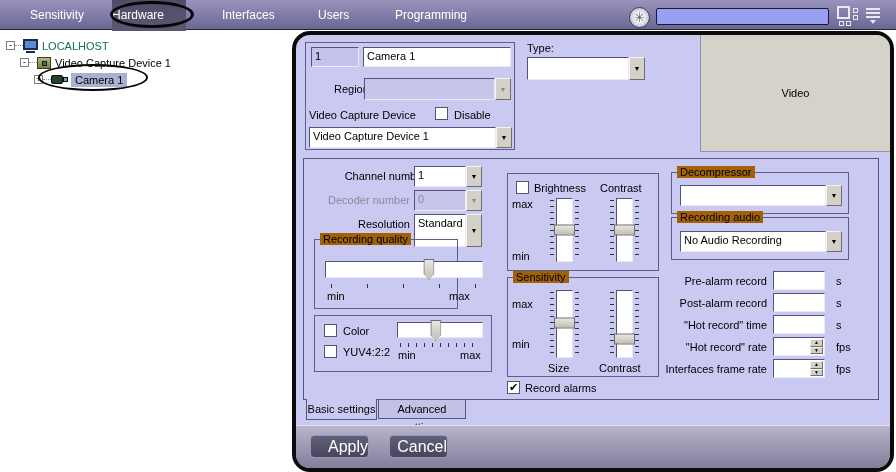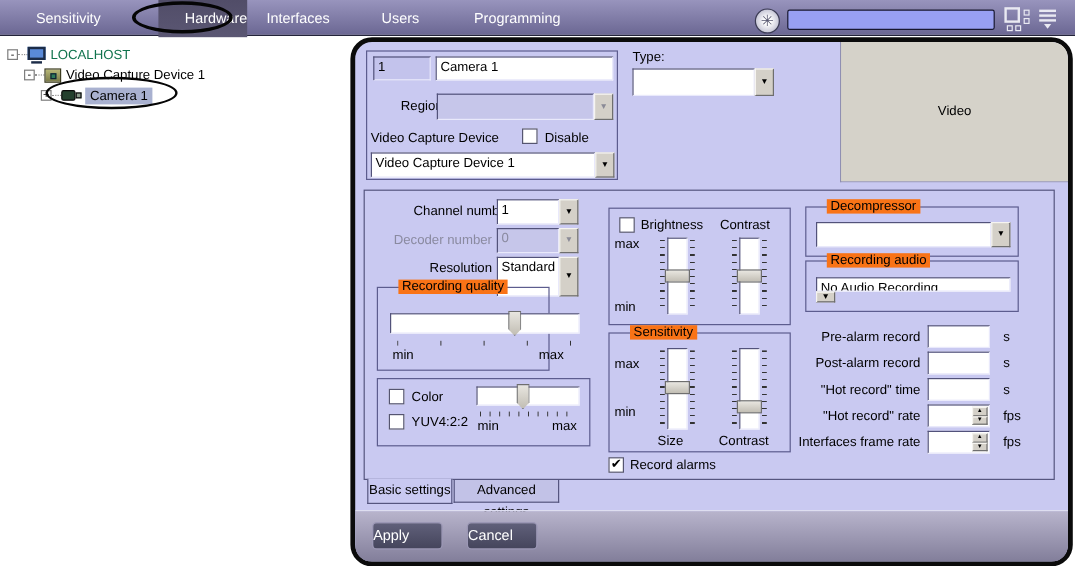--- a/index.html
+++ b/index.html
@@ -3,22 +3,22 @@
 <meta charset="utf-8">
 <style>
   * { margin:0; padding:0; box-sizing:border-box; }
   body { font-family:"Liberation Sans", sans-serif; background:#fff; }
   .frame { position:relative; width:896px; height:472px; background:#fff; overflow:hidden; font-size:11px; color:#000; }
 
   
   .navbar { position:absolute; left:0; top:0; width:896px; height:30px;
             background:linear-gradient(#9894bd, #6b6793); border-bottom:1px solid #23233a; }
   .nav-item { position:absolute; top:0; height:30px; line-height:30px; color:#fff; font-size:12px; cursor:default; }
-  .nav-active-bg { position:absolute; left:132px; top:0; width:74px; height:45px;
-                   background:linear-gradient(#514d68,#5f5b78); text-align:right; }
+  .nav-active-bg { position:absolute; left:112px; top:0; width:74px; height:45px;
+                   background:linear-gradient(#514d68,#5f5b78); text-align:left; }
   .nav-icon-circle { position:absolute; left:629px; top:7px; width:21px; height:21px; border-radius:50%;
                      background:radial-gradient(#ffffff 20%, #c9c9d8 70%); border:1px solid #3c3c55;
                      color:#55556e; font-size:13px; line-height:19px; text-align:center; }
   .nav-input { position:absolute; left:656px; top:8px; width:173px; height:17px; background:#98a0f2;
                border:1px solid #181830; border-radius:2px; font-size:11px; padding:0 3px; color:#000; outline:none; }
   .icon-grid { position:absolute; left:836px; top:5px; width:24px; height:22px; }
   .icon-grid div { position:absolute; border:1px solid #e9e9f2; }
   .ig-big { left:1px; top:1px; width:13px; height:13px; border-width:2px !important; }
   .ig-s1 { left:17px; top:3px; width:5px; height:5px; }
   .ig-s2 { left:17px; top:10px; width:5px; height:5px; }
@@ -53,21 +53,21 @@
   
   .panel { position:absolute; left:292px; top:31px; width:602px; height:441px;
            border:4px solid #0b0b0b; border-radius:18px; background:#c9c9f1; }
   .panel-inner { position:absolute; inset:0; overflow:hidden; border-radius:13px; }
 
   .video-box { position:absolute; left:404px; top:0; width:190px; height:117px; background:#d5d2c9;
                border-left:1px solid #8f8fb2; border-bottom:1px solid #8f8fb2; border-top-right-radius:13px;
                display:flex; align-items:center; justify-content:center; color:#000; }
 
   .groupbox { position:absolute; border:1px solid #5c5c8e; }
-  .gb-title { position:absolute; top:-7px; left:17px; background:#f97316; padding:0 3px; white-space:nowrap; }
+  .gb-title { position:absolute; top:-7px; left:5px; background:#a16207; padding:0 3px; white-space:nowrap; }
 
   .sunken { background:#fff; border:1px solid; border-color:#52527a #e9e9fb #e9e9fb #52527a; }
   .field { position:absolute; font-size:11px; padding:2px 3px; overflow:hidden; white-space:nowrap; }
   .field-lav { background:#c3c3ec; }
   .dd { position:absolute; display:flex; }
   .dd .dd-val { flex:1; background:#fff; border:1px solid; border-color:#52527a #e9e9fb #e9e9fb #52527a;
                 padding:2px 3px; overflow:hidden; white-space:nowrap; }
   .dd .dd-btn { width:16px; background:#d4d0c8; border:1px solid; border-color:#f6f4f0 #6e6e6e #6e6e6e #f6f4f0;
                 font-size:7px; color:#000; display:flex; align-items:center; justify-content:center; }
   .dd.disabled .dd-val { background:#c6c6ea; color:#8a8aa0; }
@@ -105,21 +105,21 @@
   .tab { position:absolute; background:#c9c9f1; border:1px solid #55557f; border-top:none;
          text-align:center; line-height:18px; }
   .tab.active { top:364px; left:10px; width:71px; height:21px; z-index:5; line-height:20px; }
   .tab.inactive { top:365px; left:82px; width:88px; height:19px; background:#c2c2e7; }
 
   
   .btnbar { position:absolute; left:0; right:0; bottom:0; height:43px;
             background:linear-gradient(#b8b4cc,#827e9a); border-top:1px solid #dedef0;
             border-bottom-left-radius:13px; border-bottom-right-radius:13px; }
   .pbtn { position:absolute; top:9px; width:59px; height:23px; border:1px solid #9b97b5; border-radius:4px;
-          background:linear-gradient(#60607a,#45455c); color:#fff; font-size:12px; text-align:left; line-height:21px; }
+          background:linear-gradient(#60607a,#45455c); color:#fff; font-size:16px; text-align:right; line-height:21px; }
 </style>
 </head>
 <body>
 
 <div class="frame">
 
   <div class="navbar">
     <div class="nav-item" style="left:30px">Sensitivity</div>
     <div class="nav-active-bg">
       <span class="nav-item" style="position:static">Hardware</span>
@@ -306,21 +306,21 @@
         <div class="groupbox" style="left:367px; top:13px; width:178px; height:42px;">
           <div class="gb-title">Decompressor</div>
           <div class="dd" style="left:8px; top:12px; width:162px; height:21px;">
             <div class="dd-val"></div>
             <div class="dd-btn">▼</div>
           </div>
         </div>
 
         <div class="groupbox" style="left:367px; top:58px; width:178px; height:43px;">
           <div class="gb-title">Recording audio</div>
-          <div class="dd" style="left:8px; top:13px; width:162px; height:21px;flex-direction:column;">
+          <div class="dd" style="left:8px; top:13px; width:162px; height:21px;">
             <div class="dd-val">No Audio Recording</div>
             <div class="dd-btn">▼</div>
           </div>
         </div>
 
         <div class="plabel plabel-r" style="left:321px; top:116px; width:142px;">Pre-alarm record</div>
         <div class="field sunken" style="left:469px; top:112px; width:52px; height:19px;"></div>
         <div class="plabel" style="left:532px; top:116px;">s</div>
 
         <div class="plabel plabel-r" style="left:321px; top:138px; width:142px;">Post-alarm record</div>

